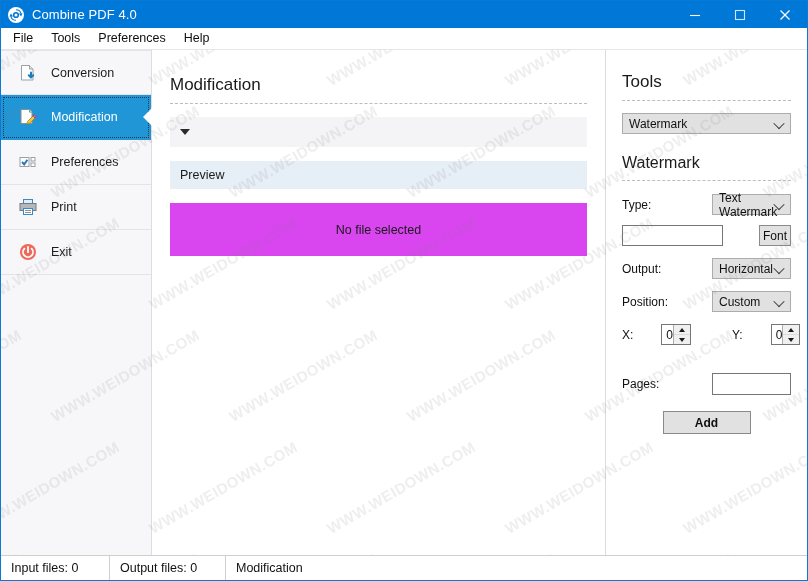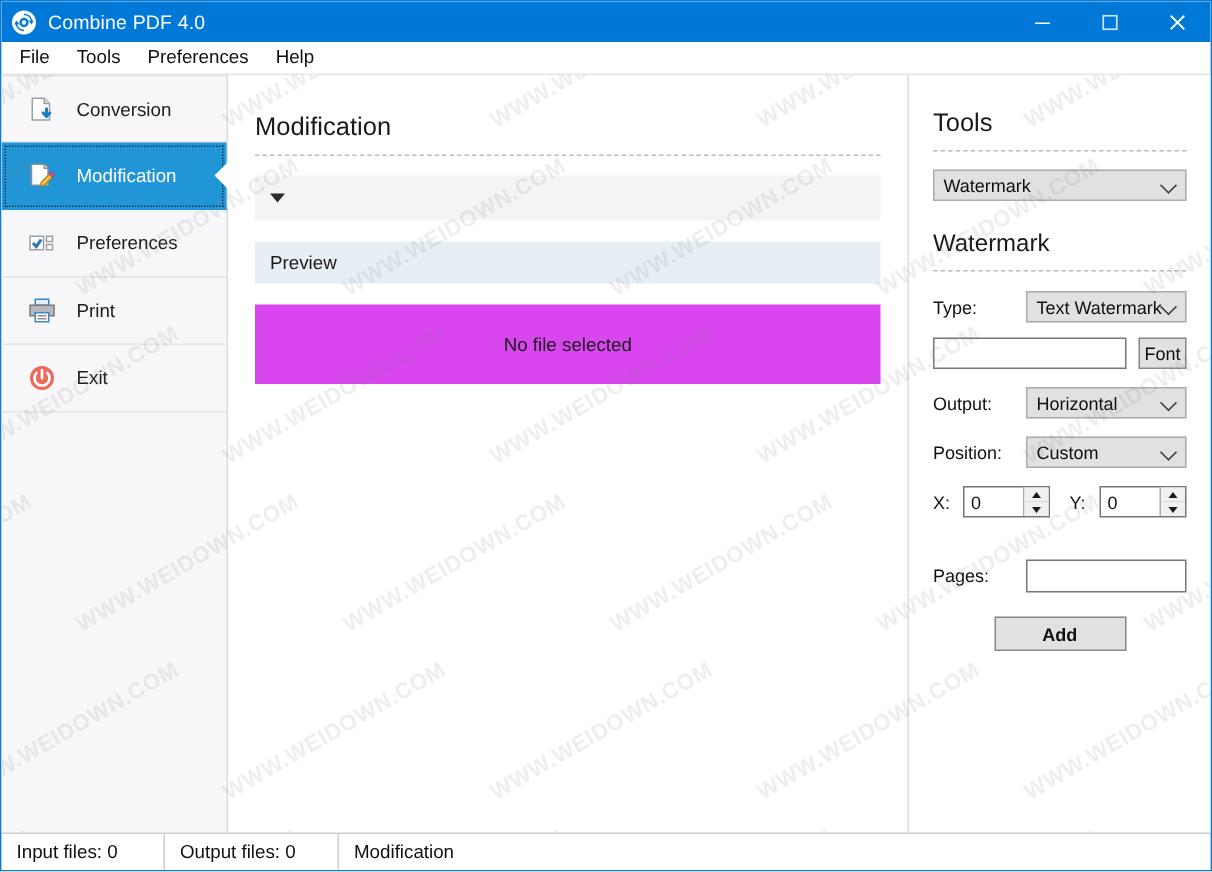--- a/index.html
+++ b/index.html
@@ -273,20 +273,21 @@
     align-items: center;
     justify-content: center;
     font-size: 12px;
     color: #101010;
   }
   .tool-select-top { margin-bottom: 2px; }
   .row {
     display: flex;
     align-items: center;
     margin-top: 12px;
+    gap: 28px;
   }
   .row .lbl {
     font-size: 12px;
     color: #101010;
     white-space: nowrap;
   }
   .spin {
     position: relative;
     display: flex;
     align-items: center;

